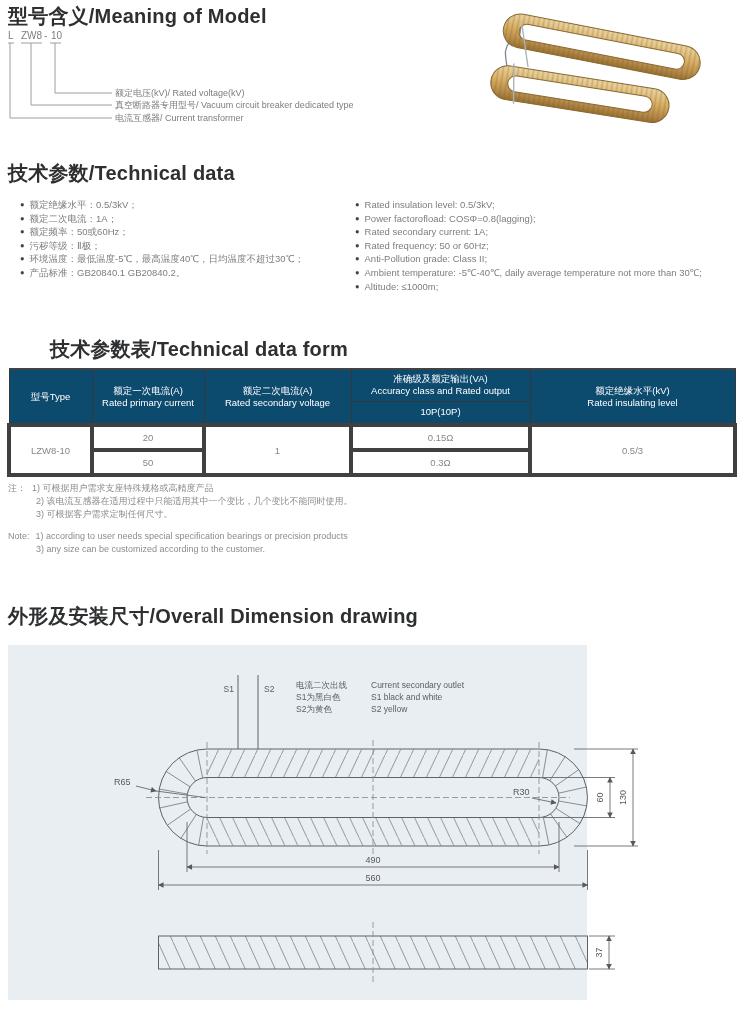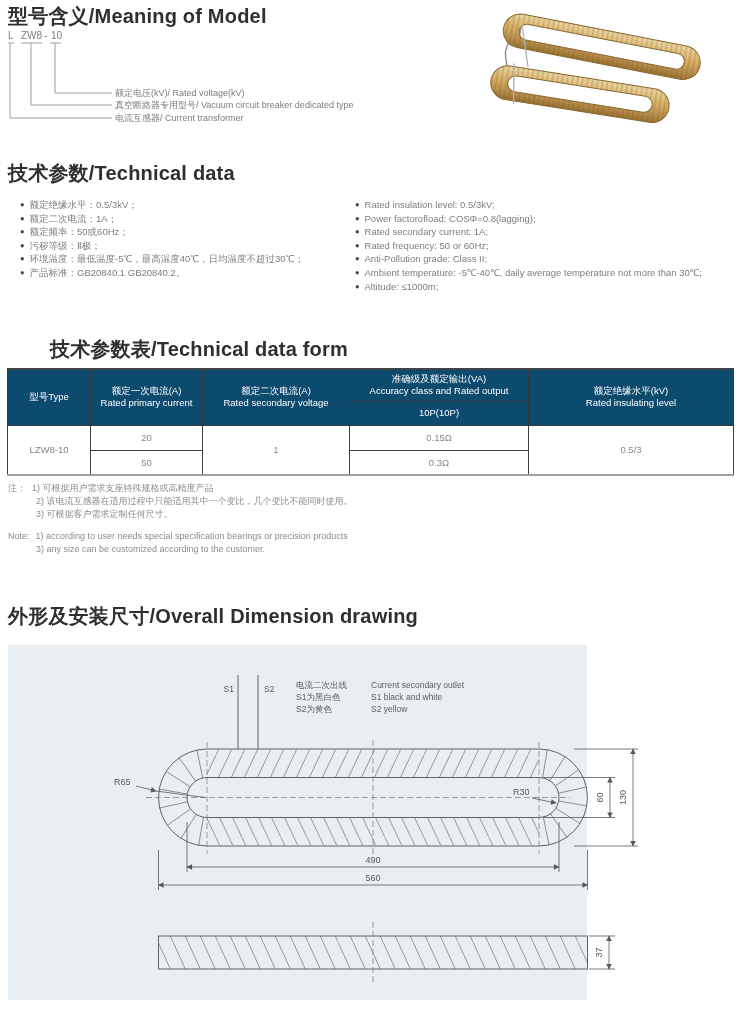--- a/index.html
+++ b/index.html
@@ -11,21 +11,21 @@
   
   .blist{position:absolute;margin:12px;padding:0;list-style:none;font-size:9.5px;
          color:#7b7d80;line-height:13.6px;white-space:nowrap;}
   .blist .b{color:#3f434b;font-size:7.5px;margin-right:5px;vertical-align:1px;}
   
   table.spec{position:absolute;left:7px;top:368px;width:726px;border-collapse:collapse;
              table-layout:fixed;font-size:9.5px;border-top:2px solid #3f4346;
              border-bottom:2px solid #9aa0a4;}
   .spec th{background:#0c4a6e;color:#fff;font-weight:400;border:1.5px solid #34383b;
            padding:0 2px;line-height:12px;}
-  .spec td{background:#fff;color:#85878a;text-align:center;border:1px solid #404040;
+  .spec td{background:#fff;color:#85878a;text-align:center;border:4px solid #404040;
            padding:0;margin-top:32px;}
   .spec tr.h1{height:32px;} .spec tr.h2{height:24px;} .spec tr.r{height:25px;}
   
   .notes{position:absolute;font-size:9px;color:#8a8c8f;line-height:13px;white-space:nowrap;}
   .notes .ind{padding-left:28px;}
   .notes .lbl{margin-right:6px;}
   
   .panel{position:absolute;left:8px;top:645px;width:579px;height:355px;background:#e9eef2;}
   svg text{font-family:"Liberation Sans",sans-serif;}
   .dwg-line{stroke:#5c6266;stroke-width:1;fill:none;}

